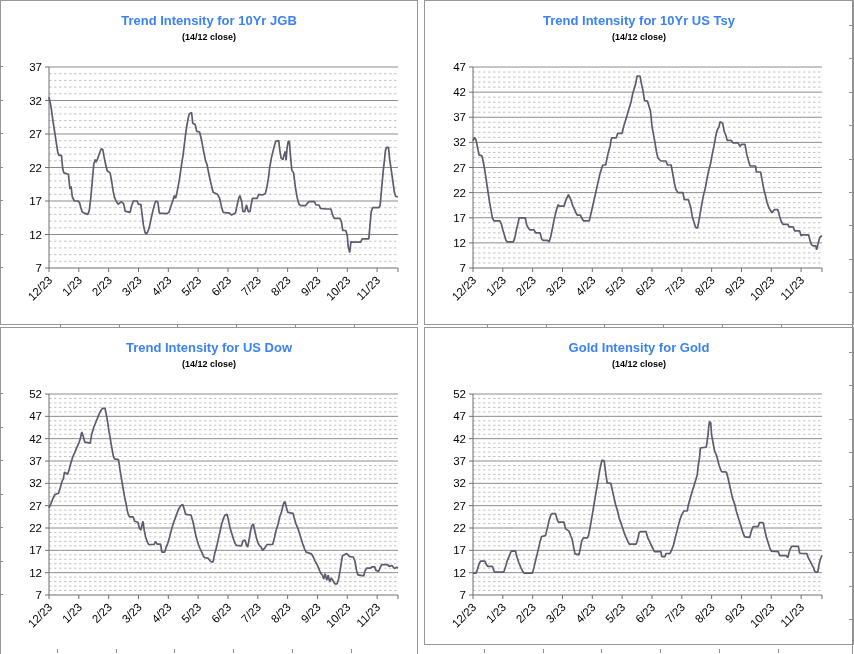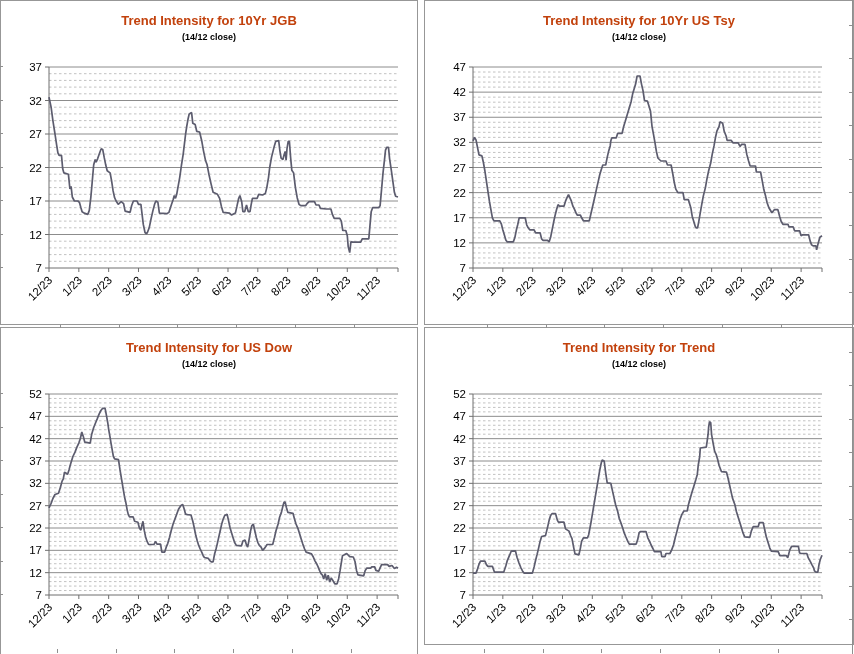--- a/index.html
+++ b/index.html
@@ -4,21 +4,21 @@
 <style>
   html,body{margin:0;padding:0;background:#ffffff;}
   #screen{position:relative;width:854px;height:654px;background:#fff;overflow:hidden;
           font-family:"Liberation Sans",sans-serif;}
   .panel{position:absolute;background:#fff;border:1px solid #979797;box-sizing:border-box;}
   #panel-0{left:0px;top:0px;width:418px;height:325px;}
   #panel-1{left:424px;top:0px;width:430px;height:325px;}
   #panel-2{left:0px;top:327px;width:418px;height:410px;}
   #panel-3{left:424px;top:327px;width:430px;height:318px;}
   .chart-title{position:absolute;left:0;right:0;top:12px;text-align:center;
-               font-size:13px;font-weight:bold;color:#c2410c;}
+               font-size:13px;font-weight:bold;color:#3b82f6;}
   .chart-subtitle{position:absolute;left:0;right:0;top:31px;text-align:center;
                font-size:9px;font-weight:bold;color:#000;}
   .plot-svg{position:absolute;left:0;top:0;}
   .edge-mark{position:absolute;background:#8f8f8f;}
   #right-edge-line{position:absolute;left:852px;top:0;width:1px;height:654px;background:#8f8f8f;}
 </style>
 </head>
 <body>
 
 <div id="screen">
@@ -289,21 +289,21 @@
           <line x1="346.2905982905983" y1="267" x2="346.2905982905983" y2="271" stroke="#6f6f6f" stroke-width="1"></line>
           <text transform="translate(350.2905982905983,280) rotate(-45)" text-anchor="end" font-size="11.5" fill="#000000" font-family="&quot;Liberation Sans&quot;,sans-serif">10/23</text>
           <line x1="376.11965811965814" y1="267" x2="376.11965811965814" y2="271" stroke="#6f6f6f" stroke-width="1"></line>
           <text transform="translate(380.11965811965814,280) rotate(-45)" text-anchor="end" font-size="11.5" fill="#000000" font-family="&quot;Liberation Sans&quot;,sans-serif">11/23</text>
           <line x1="397" y1="267" x2="397" y2="271" stroke="#6f6f6f" stroke-width="1"></line>
           <polyline points="48.0,179.9 50.1,175.4 51.9,170.5 54.0,166.5 57.5,165.2 59.3,159.8 61.1,153.1 62.3,150.9 63.5,144.2 65.0,145.1 66.5,146.4 68.0,141.9 69.8,135.2 71.9,128.5 74.0,124.1 75.7,119.6 77.8,115.1 79.3,110.7 80.8,104.0 82.3,108.4 83.8,114.2 89.2,115.1 90.7,106.2 92.7,99.5 94.5,95.0 96.3,90.6 98.1,86.1 99.9,82.5 101.7,80.3 104.1,80.3 105.6,88.3 106.8,95.0 107.7,101.7 108.9,108.4 110.0,115.1 111.2,121.8 112.4,128.5 113.6,130.8 117.5,131.7 119.0,141.9 120.5,150.9 122.0,159.8 123.5,168.7 125.0,175.4 126.2,182.1 127.3,186.6 128.5,188.8 132.1,188.8 133.6,193.3 136.9,194.2 138.4,200.0 139.9,202.2 141.1,196.4 142.0,193.3 143.2,202.2 144.6,208.9 146.1,213.4 147.6,216.5 153.0,216.5 154.5,213.4 156.0,216.1 159.6,216.1 160.8,224.1 163.7,224.1 165.2,219.2 166.7,215.6 168.5,209.4 170.3,202.2 172.1,196.0 173.9,191.1 175.7,186.2 177.5,181.2 179.8,177.7 181.6,176.3 183.1,180.8 184.6,186.2 186.4,186.6 190.0,187.0 191.8,193.3 193.3,200.0 194.8,207.6 196.3,213.0 197.7,217.4 199.2,221.0 200.7,224.1 202.2,227.7 203.4,229.5 207.3,230.4 208.8,232.6 210.3,233.9 212.1,233.9 213.6,225.9 215.0,221.0 216.2,216.1 217.7,209.4 219.2,202.7 220.7,196.0 222.2,191.1 223.7,187.5 226.1,186.2 227.6,192.9 229.1,200.0 230.6,204.9 232.0,209.4 233.5,214.3 235.3,217.4 240.4,217.9 241.9,213.0 244.0,212.1 245.5,217.0 246.7,219.2 248.5,209.4 249.6,202.7 250.8,197.8 252.3,196.0 253.8,202.7 255.3,209.4 256.8,214.3 258.3,217.4 260.1,219.2 261.6,222.3 263.7,220.1 266.1,216.5 271.7,216.5 273.5,209.4 275.0,202.7 277.1,196.0 278.6,189.3 280.4,184.4 281.9,178.1 283.1,174.1 284.2,174.1 285.4,179.5 286.9,184.4 292.0,185.3 293.5,191.1 295.0,196.0 297.1,200.9 298.6,205.8 300.1,210.7 301.8,216.1 303.6,221.0 305.1,224.1 310.5,225.9 312.3,229.0 313.8,232.6 315.6,235.7 317.1,238.9 318.5,242.4 320.0,245.6 321.5,247.3 322.7,250.9 324.2,245.6 325.7,252.3 327.2,247.3 328.7,254.0 330.2,250.0 331.7,252.3 333.8,255.8 336.1,255.8 337.6,250.9 339.1,242.4 340.3,234.8 341.5,227.7 343.3,226.8 345.7,225.5 348.7,228.6 352.3,229.0 354.0,233.5 355.5,242.4 357.0,246.9 362.7,247.8 364.2,242.4 365.7,240.2 369.6,240.2 370.8,238.9 373.7,238.9 374.9,242.4 377.6,243.3 379.1,239.8 380.6,236.6 386.6,236.6 388.1,238.4 391.0,237.5 393.4,240.6 395.5,239.3 397.0,240.2" fill="none" stroke="#5c5c6e" stroke-width="1.7" stroke-linejoin="bevel"></polyline>
         </svg></div>
   </div>
 
   <div class="panel" id="panel-3">
-    <div class="chart-title">Trend Intensity for Trend</div>
+    <div class="chart-title">Gold Intensity for Gold</div>
     <div class="chart-subtitle">(14/12 close)</div>
     <div class="plot-svg"><svg width="418" height="318" viewBox="0 0 418 318">
           <line x1="48" y1="262.5333333333333" x2="397" y2="262.5333333333333" stroke="#c2c2c2" stroke-width="1" stroke-dasharray="2.5 2.5"></line>
           <line x1="48" y1="258.06666666666666" x2="397" y2="258.06666666666666" stroke="#c2c2c2" stroke-width="1" stroke-dasharray="2.5 2.5"></line>
           <line x1="48" y1="253.6" x2="397" y2="253.6" stroke="#c2c2c2" stroke-width="1" stroke-dasharray="2.5 2.5"></line>
           <line x1="48" y1="249.13333333333333" x2="397" y2="249.13333333333333" stroke="#c2c2c2" stroke-width="1" stroke-dasharray="2.5 2.5"></line>
           <line x1="48" y1="244.66666666666666" x2="397" y2="244.66666666666666" stroke="#8c8c8c" stroke-width="1"></line>
           <line x1="48" y1="240.2" x2="397" y2="240.2" stroke="#c2c2c2" stroke-width="1" stroke-dasharray="2.5 2.5"></line>
           <line x1="48" y1="235.73333333333332" x2="397" y2="235.73333333333332" stroke="#c2c2c2" stroke-width="1" stroke-dasharray="2.5 2.5"></line>
           <line x1="48" y1="231.26666666666668" x2="397" y2="231.26666666666668" stroke="#c2c2c2" stroke-width="1" stroke-dasharray="2.5 2.5"></line>

